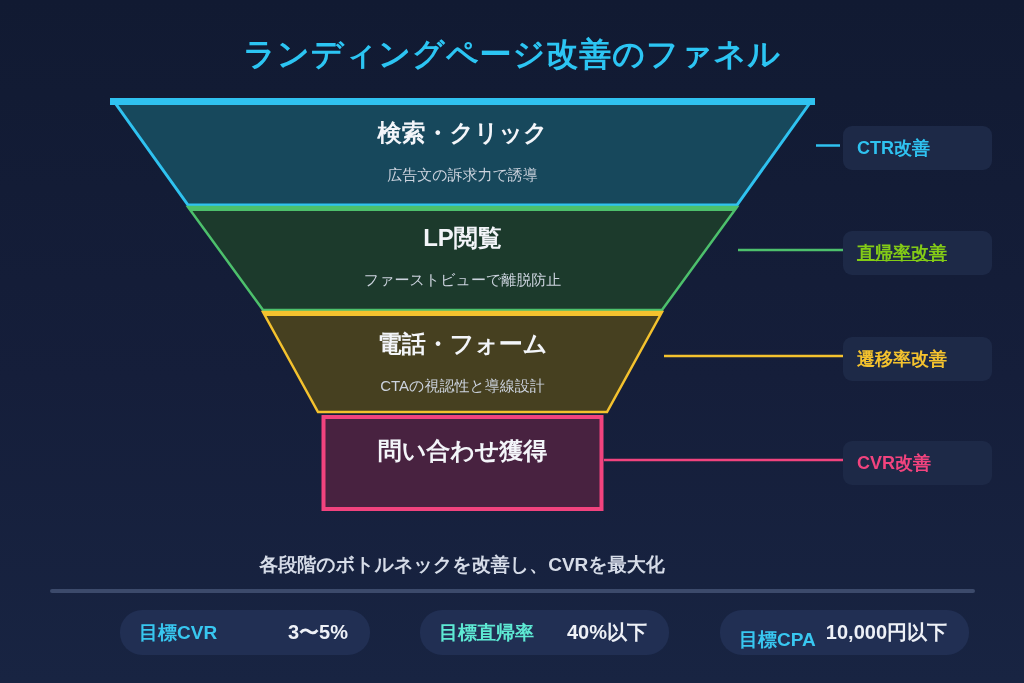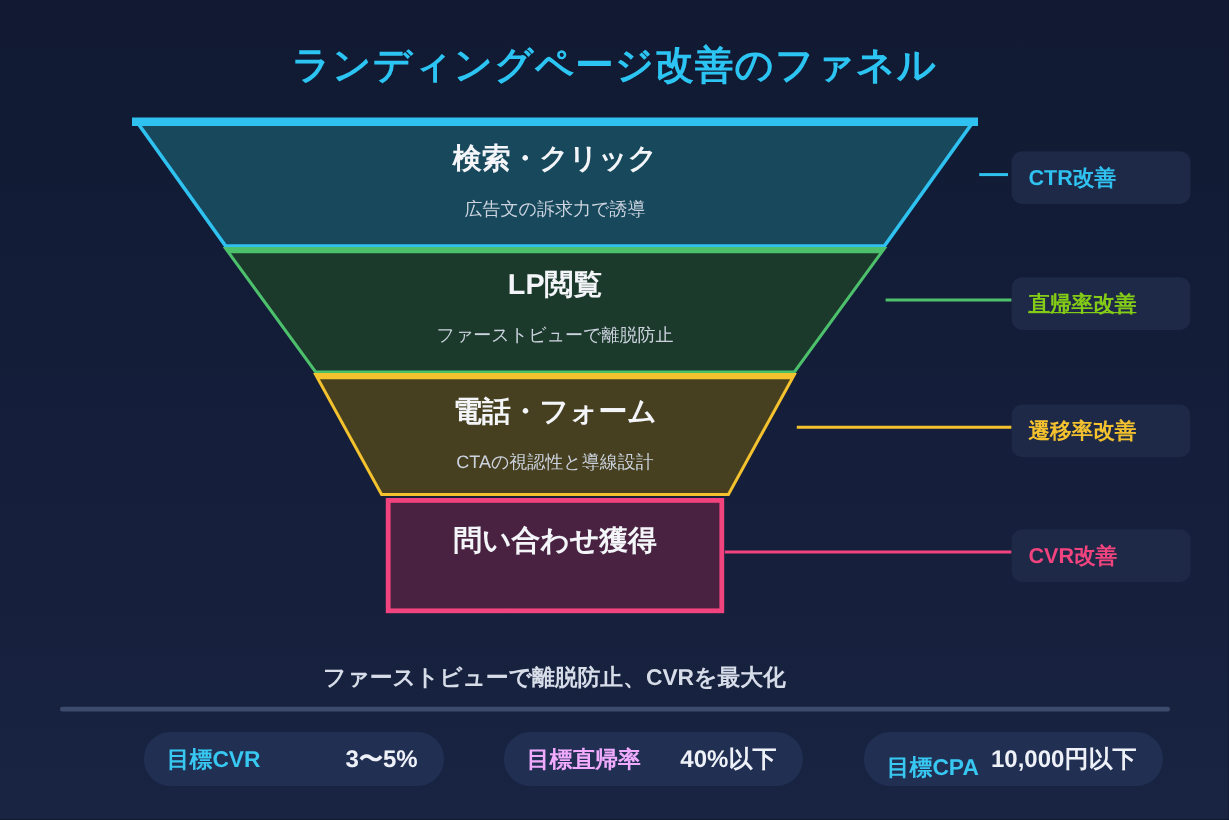--- a/index.html
+++ b/index.html
@@ -87,30 +87,30 @@
   <div class="side-label" style="top:231px;">
     <span style="color: #84cc16; text-decoration: underline;">直帰率改善</span>
   </div>
   <div class="side-label" style="top:337px;">
     <span style="color: rgb(244, 194, 46);">遷移率改善</span>
   </div>
   <div class="side-label" style="top:441px;">
     <span style="color: rgb(241, 67, 126);">CVR改善</span>
   </div>
 
-  <div class="caption">ファーストビューで離脱防止、CVRを最大化</div>
+  <div class="caption">各段階のボトルネックを改善し、CVRを最大化</div>
 
   <div class="divider"></div>
 
   <div class="kpi" style="left:120px;width:250px;">
     <span class="k" style="color: rgb(56, 199, 240);">目標CVR</span>
     <span class="v">3〜5%</span>
   </div>
   <div class="kpi" style="left:420px;width:249px;">
-    <span class="k" style="color: #f0abfc;">目標直帰率</span>
+    <span class="k" style="color: #5eead4;">目標直帰率</span>
     <span class="v">40%以下</span>
   </div>
   <div class="kpi" style="left:720px;width:249px;">
     <span class="k" style="color: rgb(56, 199, 240); margin-top: 15px;">目標CPA</span>
     <span class="v">10,000円以下</span>
   </div>
 
 </div>
 
 </body></html>

